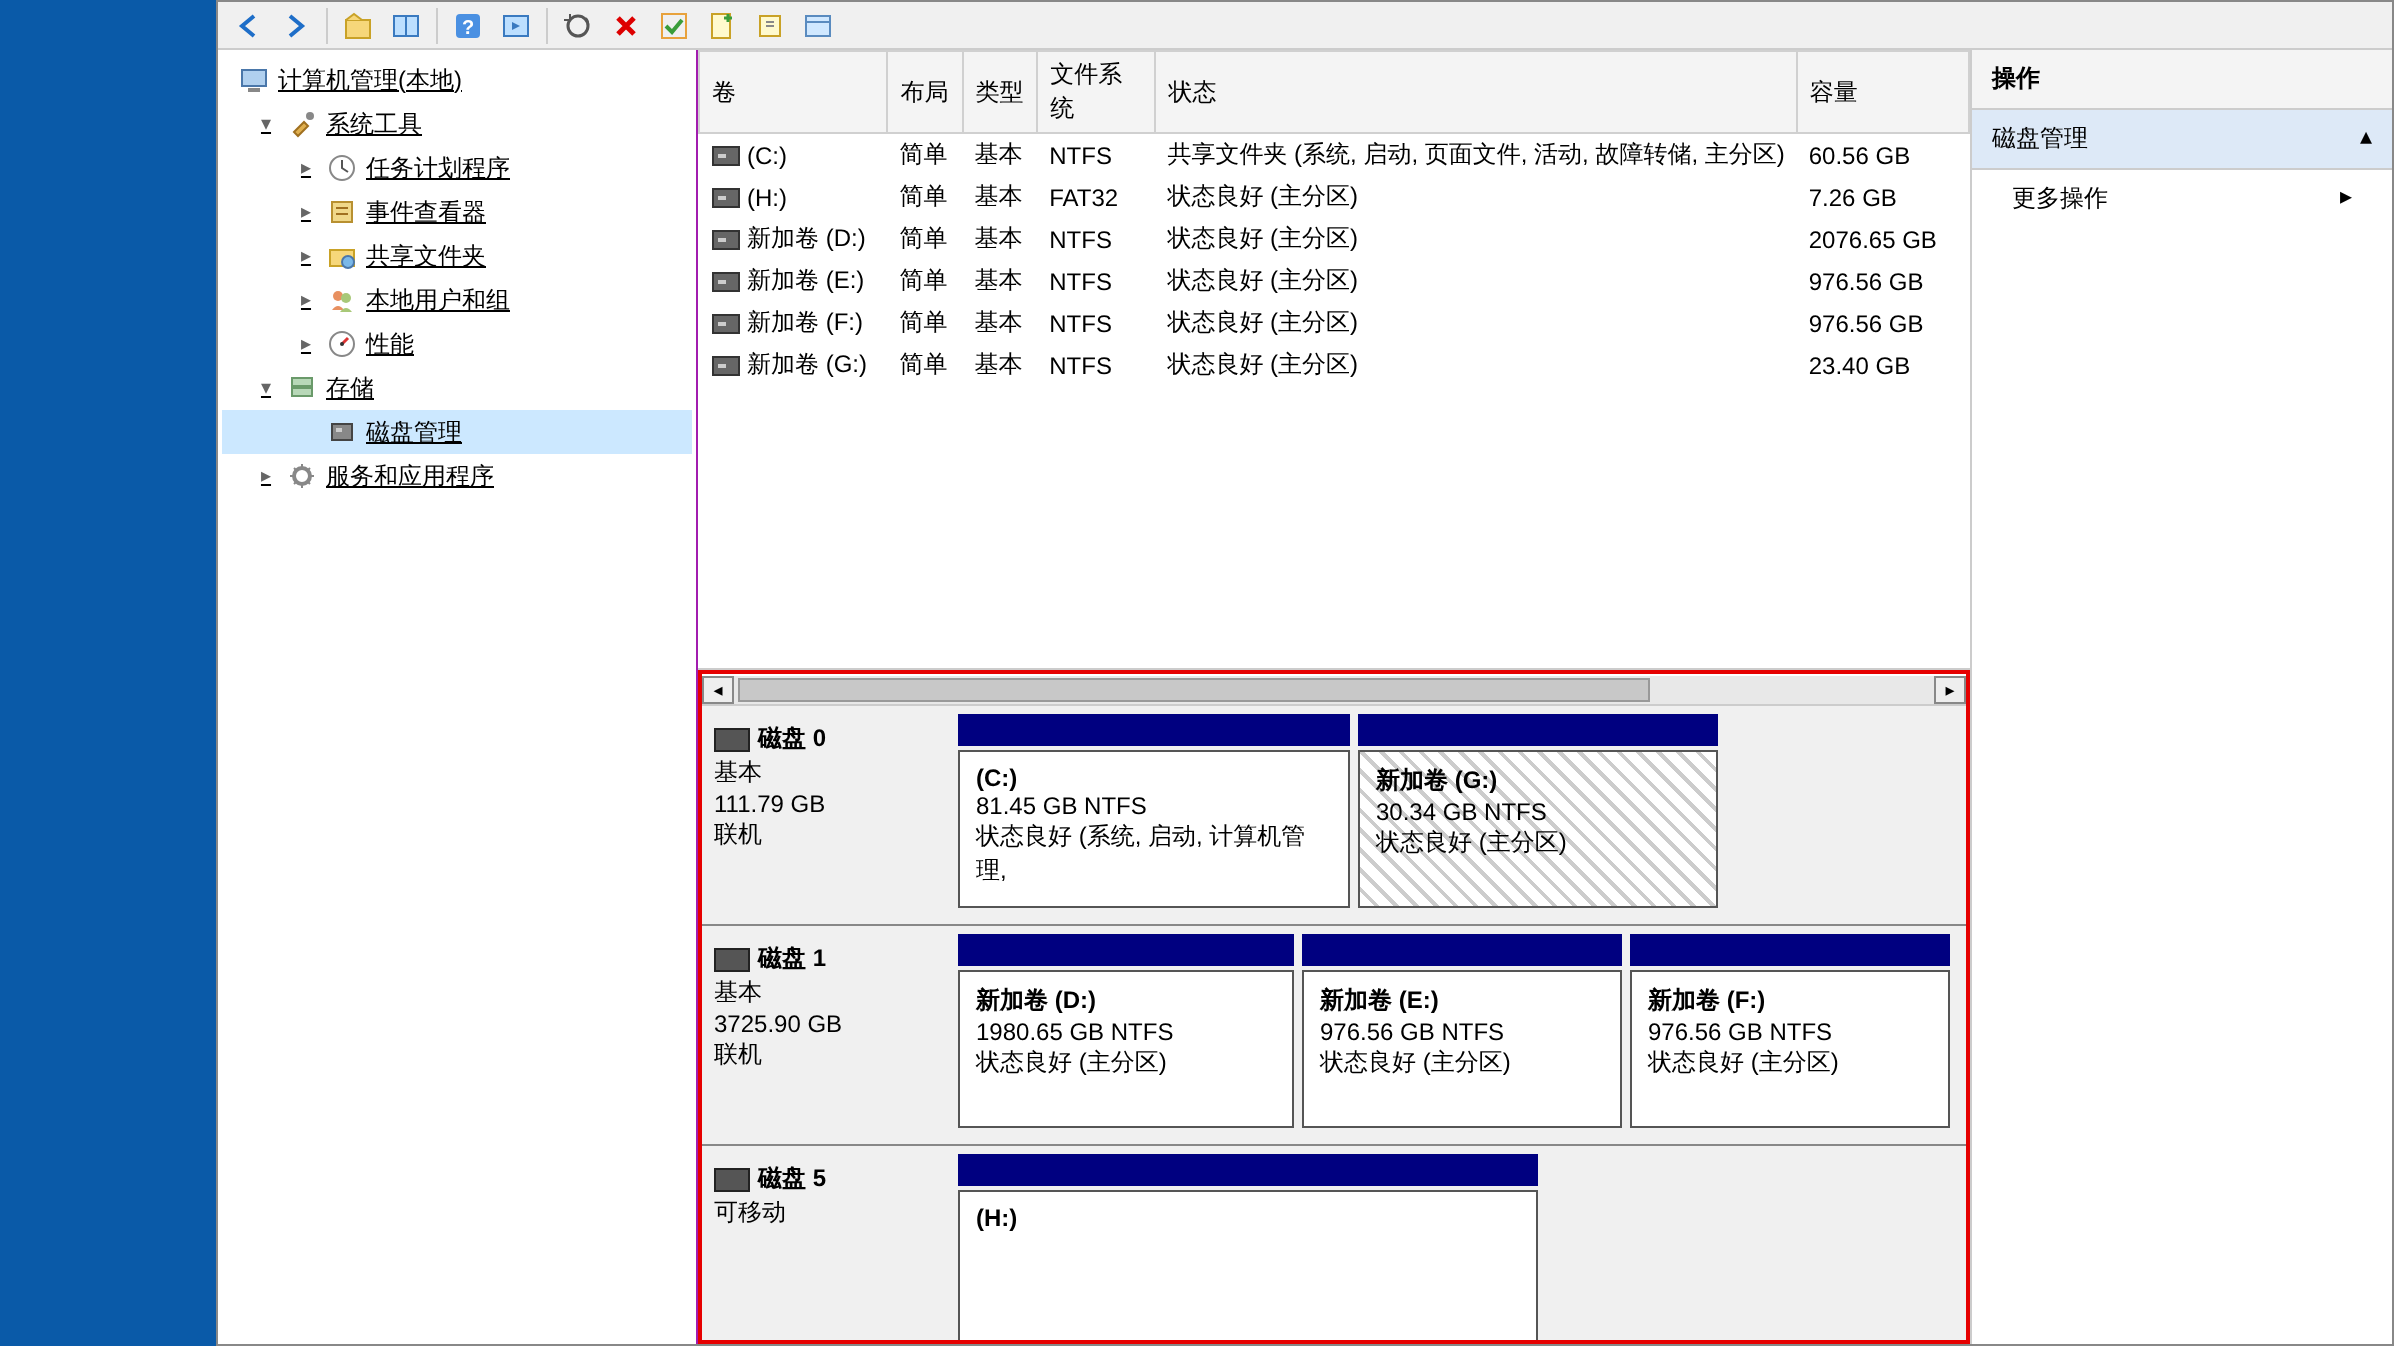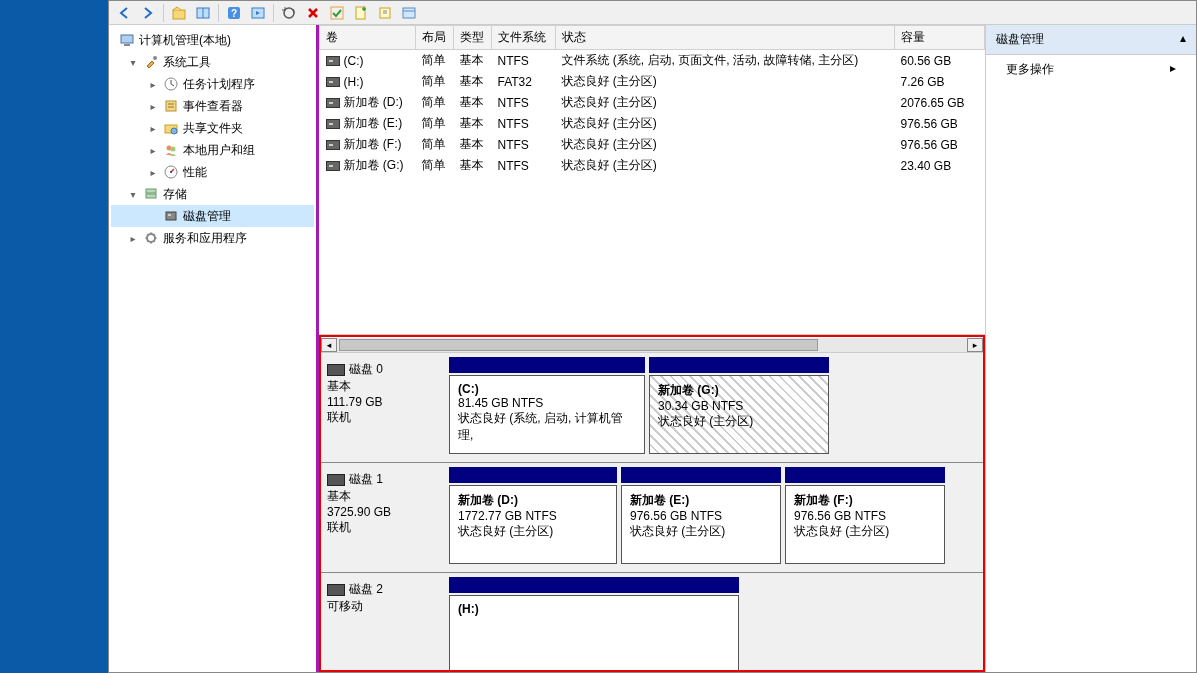--- a/index.html
+++ b/index.html
@@ -2,21 +2,21 @@
 <html><head>
 <meta charset="utf-8">
 <style>
 * { box-sizing: border-box; margin: 0; padding: 0; }
 body { font-family: "Microsoft YaHei", "SimSun", sans-serif; font-size: 12px; background: #0a5aa8; width: 1197px; height: 673px; overflow: hidden; }
 .app { position: absolute; left: 108px; top: 0; width: 1089px; height: 673px; background: #fff; border: 1px solid #888; }
 .toolbar { height: 24px; background: #f0f0f0; border-bottom: 1px solid #ccc; display: flex; align-items: center; padding: 0 4px; gap: 2px; }
 .toolbar .tbtn { width: 22px; height: 20px; display: flex; align-items: center; justify-content: center; cursor: pointer; border: 1px solid transparent; }
 .toolbar .sep { width: 1px; height: 18px; background: #ccc; margin: 0 2px; }
 .main { display: flex; height: calc(100% - 24px); }
-.left-panel { width: 210px; border-right: 3px solid #a21caf; overflow: auto; padding: 4px 2px; background: #fff; }
+.left-panel { width: 240px; border-right: 1px solid #a21caf; overflow: auto; padding: 4px 2px; background: #fff; text-decoration: underline; }
 .tree-item { display: flex; align-items: center; height: 22px; padding-left: 4px; cursor: pointer; white-space: nowrap; }
 .tree-item.selected { background: #cce8ff; }
 .tree-item .expand { width: 12px; text-align: center; color: #666; font-size: 10px; }
 .tree-item .icon { width: 16px; height: 16px; margin: 0 4px; display: inline-flex; align-items: center; justify-content: center; }
 .tree-item.ind1 { padding-left: 16px; }
 .tree-item.ind2 { padding-left: 36px; }
 .center-panel { flex: 1; display: flex; flex-direction: column; border-right: 1px solid #ccc; }
 .volume-table { height: 310px; overflow: auto; border-bottom: 1px solid #ccc; }
 table { border-collapse: collapse; width: 100%; }
 th { background: #f4f4f4; border: 1px solid #d0d0d0; padding: 3px 6px; text-align: left; font-weight: normal; font-size: 12px; position: sticky; top: 0; }
@@ -24,21 +24,21 @@
 .vol-icon { display: inline-block; width: 14px; height: 10px; background: #666; border: 1px solid #333; margin-right: 4px; vertical-align: middle; position: relative; }
 .vol-icon::after { content: ""; position: absolute; width: 4px; height: 2px; background: #ccc; top: 3px; left: 2px; }
 .disk-pane { flex: 1; overflow: auto; border: 2px solid #e60000; position: relative; padding: 0; }
 .disk-scroll { height: 16px; display: flex; align-items: center; border-bottom: 1px solid #ccc; }
 .disk-scroll .arrow { width: 16px; height: 14px; border: 1px solid #888; background: #eee; text-align: center; font-size: 9px; line-height: 12px; cursor: pointer; }
 .disk-scroll .track { flex: 1; height: 14px; background: #e8e8e8; position: relative; }
 .disk-scroll .thumb { position: absolute; height: 12px; top: 1px; left: 2px; width: 76%; background: #c8c8c8; border: 1px solid #999; }
 .disk-row { display: flex; border-bottom: 1px solid #888; min-height: 110px; background: #f0f0f0; }
 .disk-info { width: 124px; padding: 8px 6px; background: #f0f0f0; font-size: 12px; }
 .disk-info .disk-icon { display: inline-block; width: 18px; height: 12px; background: #555; border: 1px solid #222; margin-right: 4px; vertical-align: middle; }
-.disk-info .name { font-weight: normal; }
+.disk-info .name { font-weight: bold; }
 .disk-parts { flex: 1; padding: 4px 6px 8px 4px; display: flex; flex-direction: column; gap: 2px; }
 .parts-bar { height: 16px; display: flex; gap: 4px; }
 .parts-bar .seg { background: #000080; }
 .parts-body { flex: 1; display: flex; gap: 4px; }
 .partition { border: 1px solid #555; background: #fff; padding: 6px 8px; font-size: 12px; overflow: hidden; }
 .partition.hatched { background: repeating-linear-gradient(45deg, #fff, #fff 5px, #ccc 5px, #ccc 7px); }
 .partition .pname { font-weight: bold; }
 .right-panel { width: 210px; background: #fff; }
 .right-panel .hdr { background: #f4f4f4; border-bottom: 1px solid #ccc; padding: 6px 10px; font-weight: bold; }
 .right-panel .section { background: #dde9f7; padding: 6px 10px; border-bottom: 1px solid #ccc; display: flex; justify-content: space-between; font-size: 12px; }
@@ -243,21 +243,21 @@
             <th>状态</th>
             <th style="width:90px">容量</th>
           </tr>
             </thead>
           <tbody id="vol-tbody">
               <tr>
                 <td><span class="vol-icon"></span>(C:)</td>
                 <td>简单</td>
                 <td>基本</td>
                 <td>NTFS</td>
-                <td>文件系统 (系统, 启动, 页面文件, 活动, 故障转储, 主分区)</td>
+                <td>共享文件夹 (系统, 启动, 页面文件, 活动, 故障转储, 主分区)</td>
                 <td>60.56 GB</td>
               </tr>
               <tr>
                 <td><span class="vol-icon"></span>(H:)</td>
                 <td>简单</td>
                 <td>基本</td>
                 <td>FAT32</td>
                 <td>状态良好 (主分区)</td>
                 <td>7.26 GB</td>
               </tr>
@@ -341,39 +341,39 @@
               </div>
               <div class="disk-parts">
                 <div class="parts-bar">
                   <div class="seg" style="width: 168px;"></div>
                   <div class="seg" style="width: 160px;"></div>
                   <div class="seg" style="width: 160px;"></div>
                 </div>
                 <div class="parts-body">
                   <div class="partition" style="width: 168px;">
                     <div class="pname">新加卷   (D:)</div>
-                    <div>1772.77 GB NTFS</div>
+                    <div>1980.65 GB NTFS</div>
                     <div>状态良好 (主分区)</div>
                   </div>
                   <div class="partition" style="width: 160px;">
                     <div class="pname">新加卷   (E:)</div>
                     <div>976.56 GB NTFS</div>
                     <div>状态良好 (主分区)</div>
                   </div>
                   <div class="partition" style="width: 160px;">
                     <div class="pname">新加卷   (F:)</div>
                     <div>976.56 GB NTFS</div>
                     <div>状态良好 (主分区)</div>
                   </div>
                 </div>
               </div>
             </div>
             <div class="disk-row">
               <div class="disk-info">
-                <div><span class="disk-icon"></span><span class="name">磁盘 2</span></div>
+                <div><span class="disk-icon"></span><span class="name">磁盘 5</span></div>
                 <div>可移动</div>
                 <div></div>
                 <div></div>
               </div>
               <div class="disk-parts">
                 <div class="parts-bar">
                   <div class="seg" style="width: 290px;"></div>
                 </div>
                 <div class="parts-body">
                   <div class="partition" style="width: 290px;">
@@ -382,20 +382,21 @@
                     <div></div>
                   </div>
                 </div>
               </div>
             </div>
           </div>
       </div>
     </div>
 
     <div class="right-panel">
+      <div class="hdr">操作</div>
       <div class="section">
         <span>磁盘管理</span>
         <span>▴</span>
       </div>
       <div class="action">
         <span>更多操作</span>
         <span>▸</span>
       </div>
     </div>
   </div>

